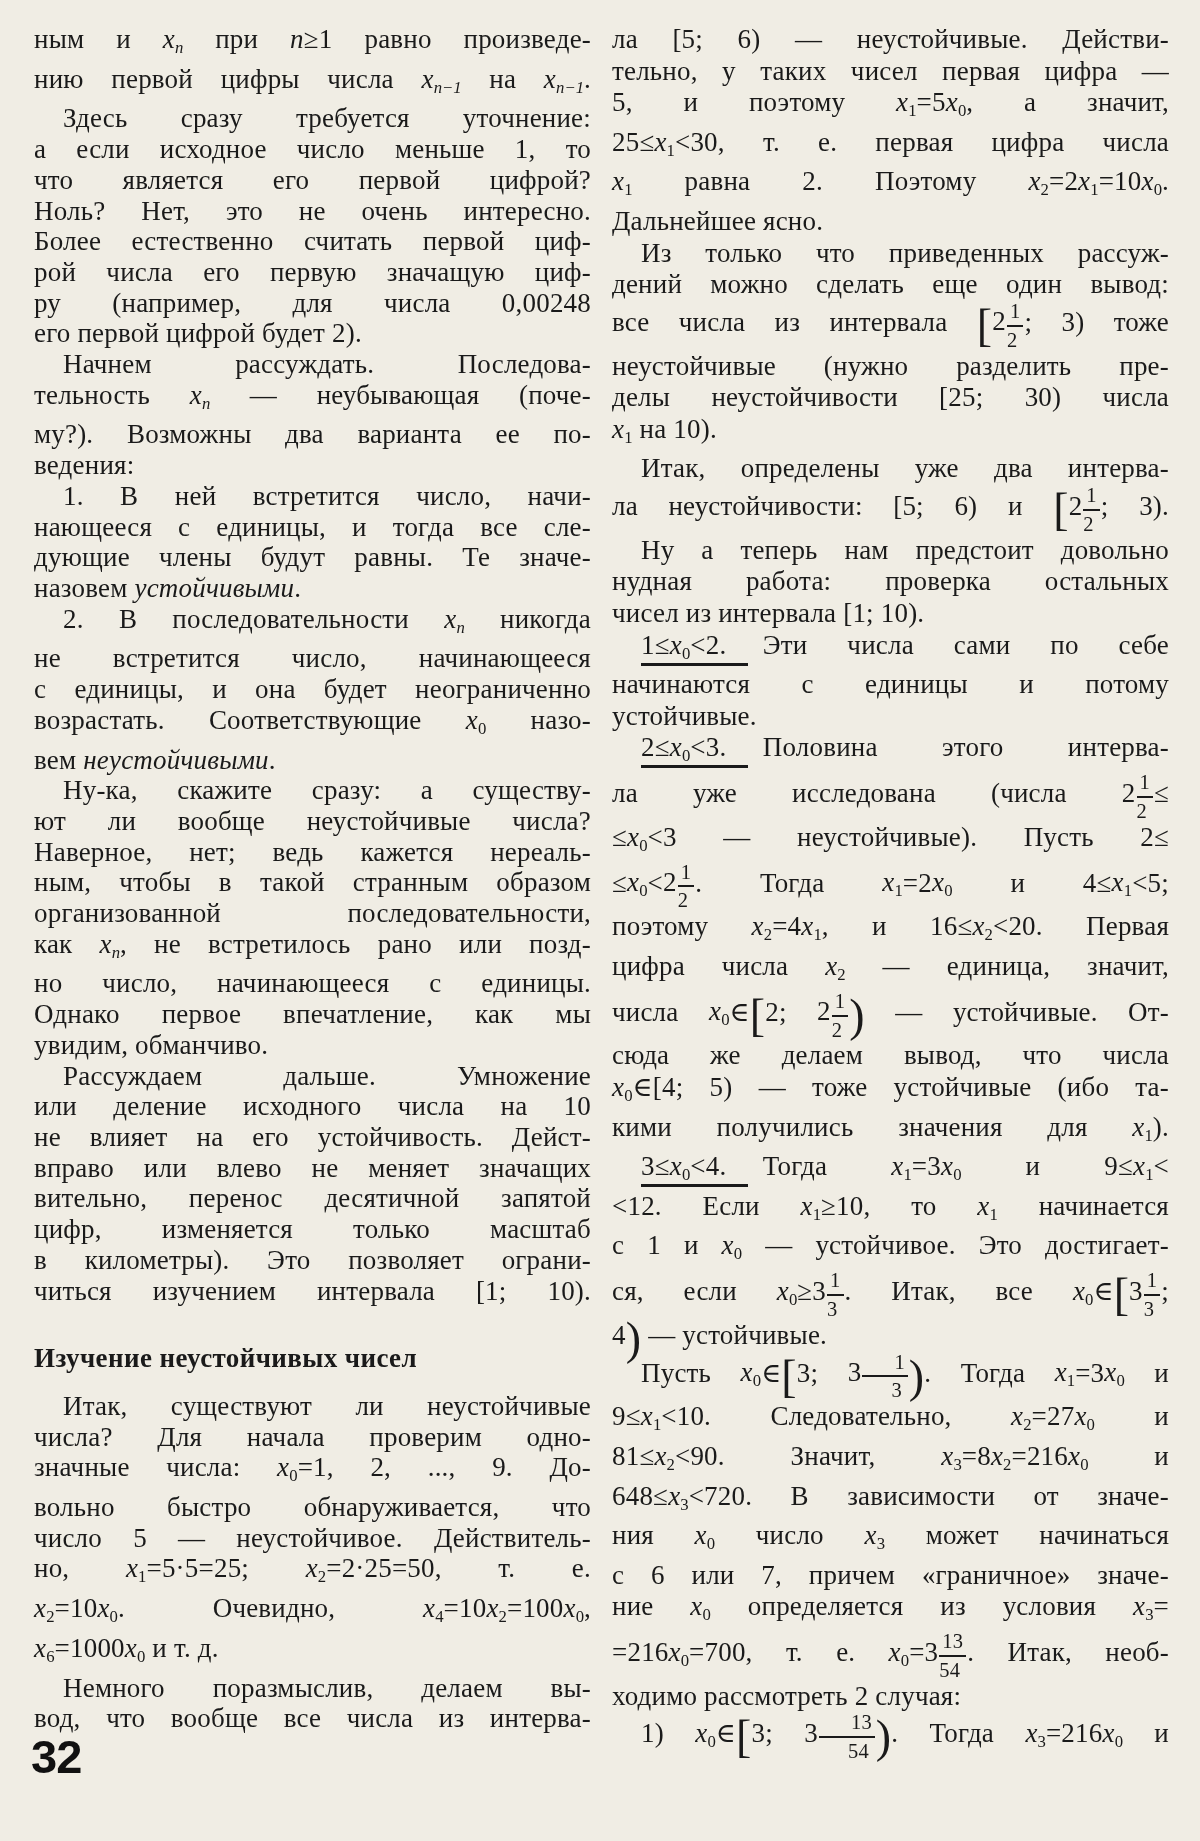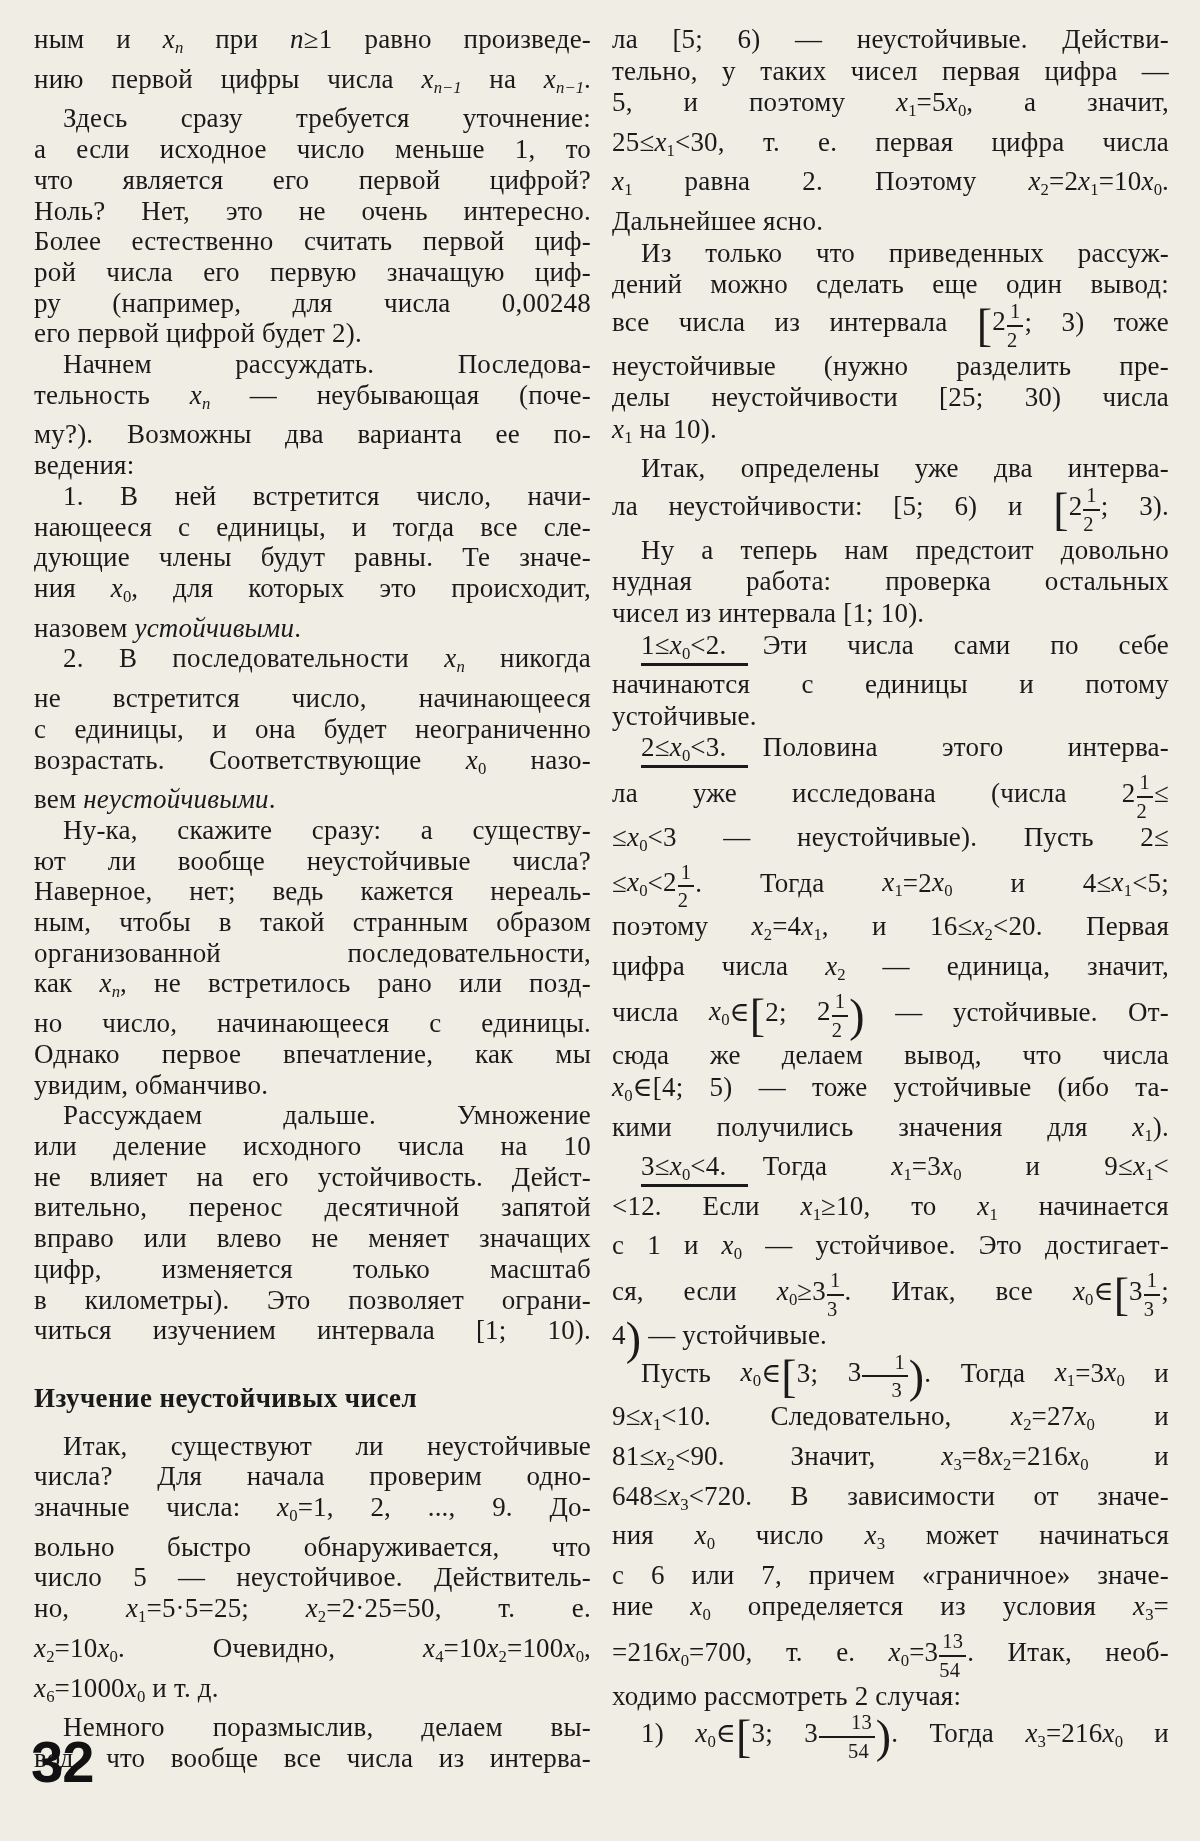--- a/index.html
+++ b/index.html
@@ -26,21 +26,21 @@
   .uh{border-bottom:3px solid currentColor;padding-bottom:3px;padding-right:0.8em;margin-right:0.55em;}
   .mx{white-space:nowrap;}
   .fr{display:inline-block;vertical-align:-0.80em;text-align:center;
       font-size:0.76em;line-height:1.02;margin:0 1px;}
   .fr .n{display:block;border-bottom:2px solid currentColor;padding:0 3px 3px;}
   .fr .d{display:block;padding-top:3px;}
   .bb{font-size:1.7em;line-height:0;vertical-align:-0.22em;}
   .pageno{
     position:absolute;left:31px;top:1733px;
     font-family:"Liberation Sans","DejaVu Sans",sans-serif;
-    font-weight:bold;font-size:58px;line-height:1;color:#111;letter-spacing:-1px;
+    font-weight:bold;font-size:47px;line-height:1;color:#111;letter-spacing:-1px;
   }
 </style>
 </head>
 <body>
 
 <div class="page">
   <div class="col col-left">
       <div class="line"><span>ным и </span><span class="var">x<sub class="lit">n</sub></span><span> при </span><span class="var">n</span><span>≥1 равно произведе-</span></div>
       <div class="line"><span>нию первой цифры числа </span><span class="var">x<sub class="lit">n−1</sub></span><span> на </span><span class="var">x<sub class="lit">n−1</sub></span><span>.</span></div>
       <div class="line ind"><span>Здесь сразу требуется уточнение:</span></div>
@@ -51,41 +51,40 @@
       <div class="line"><span>рой числа его первую значащую циф-</span></div>
       <div class="line"><span>ру (например, для числа 0,00248</span></div>
       <div class="line end"><span>его первой цифрой будет 2).</span></div>
       <div class="line ind"><span>Начнем рассуждать. Последова-</span></div>
       <div class="line"><span>тельность </span><span class="var">x<sub class="lit">n</sub></span><span> — неубывающая (поче-</span></div>
       <div class="line"><span>му?). Возможны два варианта ее по-</span></div>
       <div class="line end"><span>ведения:</span></div>
       <div class="line ind"><span>1. В ней встретится число, начи-</span></div>
       <div class="line"><span>нающееся с единицы, и тогда все сле-</span></div>
       <div class="line"><span>дующие члены будут равны. Те значе-</span></div>
-      <div class="line"><span>ния </span><span class="var">x<sub>0</sub></span><span>, для которых это происходит,</span></div>
       <div class="line end"><span>назовем </span><span class="it">устойчивыми</span><span>.</span></div>
       <div class="line ind"><span>2. В последовательности </span><span class="var">x<sub class="lit">n</sub></span><span> никогда</span></div>
       <div class="line"><span>не встретится число, начинающееся</span></div>
       <div class="line"><span>с единицы, и она будет неограниченно</span></div>
       <div class="line"><span>возрастать. Соответствующие </span><span class="var">x<sub>0</sub></span><span> назо-</span></div>
       <div class="line end"><span>вем </span><span class="it">неустойчивыми</span><span>.</span></div>
       <div class="line ind"><span>Ну-ка, скажите сразу: а существу-</span></div>
       <div class="line"><span>ют ли вообще неустойчивые числа?</span></div>
       <div class="line"><span>Наверное, нет; ведь кажется нереаль-</span></div>
       <div class="line"><span>ным, чтобы в такой странным образом</span></div>
       <div class="line"><span>организованной последовательности,</span></div>
       <div class="line"><span>как </span><span class="var">x<sub class="lit">n</sub></span><span>, не встретилось рано или позд-</span></div>
       <div class="line"><span>но число, начинающееся с единицы.</span></div>
       <div class="line"><span>Однако первое впечатление, как мы</span></div>
       <div class="line end"><span>увидим, обманчиво.</span></div>
       <div class="line ind"><span>Рассуждаем дальше. Умножение</span></div>
       <div class="line"><span>или деление исходного числа на 10</span></div>
       <div class="line"><span>не влияет на его устойчивость. Дейст-</span></div>
+      <div class="line"><span>вправо или влево не меняет значащих</span></div>
       <div class="line"><span>вительно, перенос десятичной запятой</span></div>
-      <div class="line"><span>вправо или влево не меняет значащих</span></div>
       <div class="line"><span>цифр, изменяется только масштаб</span></div>
       <div class="line"><span>в километры). Это позволяет ограни-</span></div>
       <div class="line"><span>читься изучением интервала [1; 10).</span></div>
       <div class="line end head"><span>Изучение неустойчивых чисел</span></div>
       <div class="line ind"><span>Итак, существуют ли неустойчивые</span></div>
       <div class="line"><span>числа? Для начала проверим одно-</span></div>
       <div class="line"><span>значные числа: </span><span class="var">x<sub>0</sub></span><span>=1, 2, ..., 9. До-</span></div>
       <div class="line"><span>вольно быстро обнаруживается, что</span></div>
       <div class="line"><span>число 5 — неустойчивое. Действитель-</span></div>
       <div class="line"><span>но, </span><span class="var">x<sub>1</sub></span><span>=5·5=25; </span><span class="var">x<sub>2</sub></span><span>=2·25=50, т. е.</span></div>

